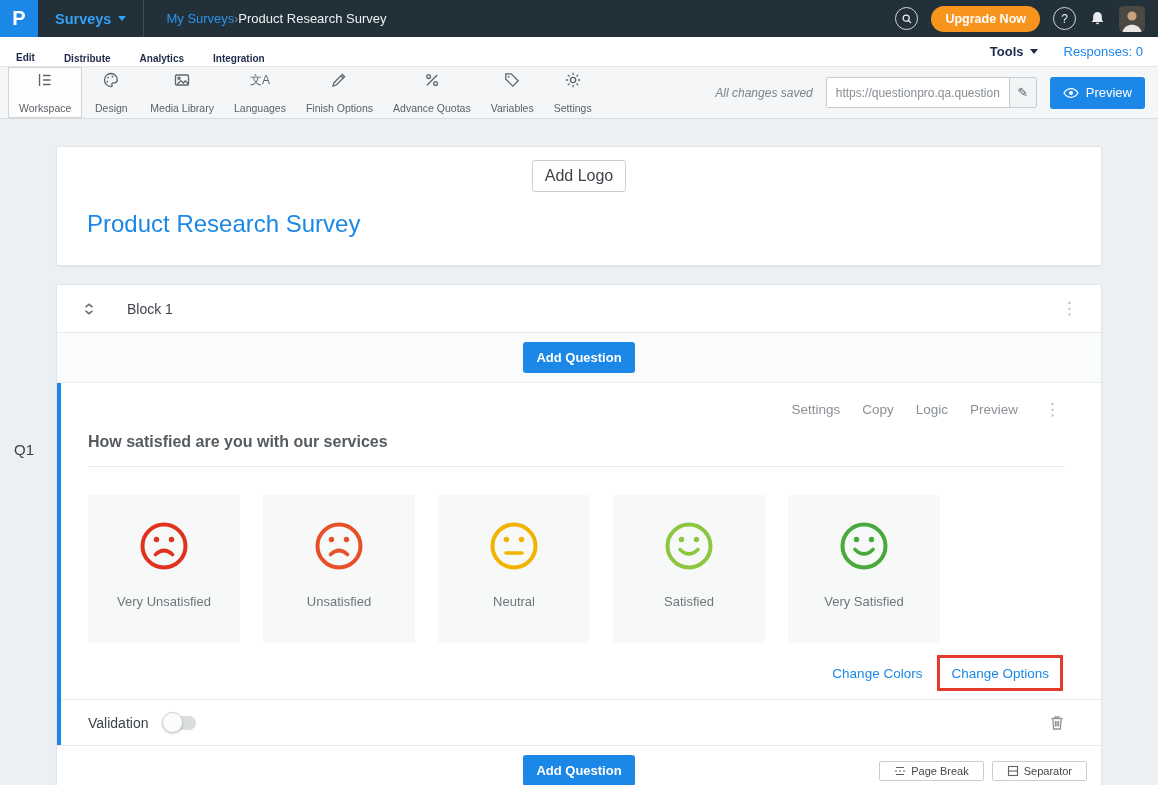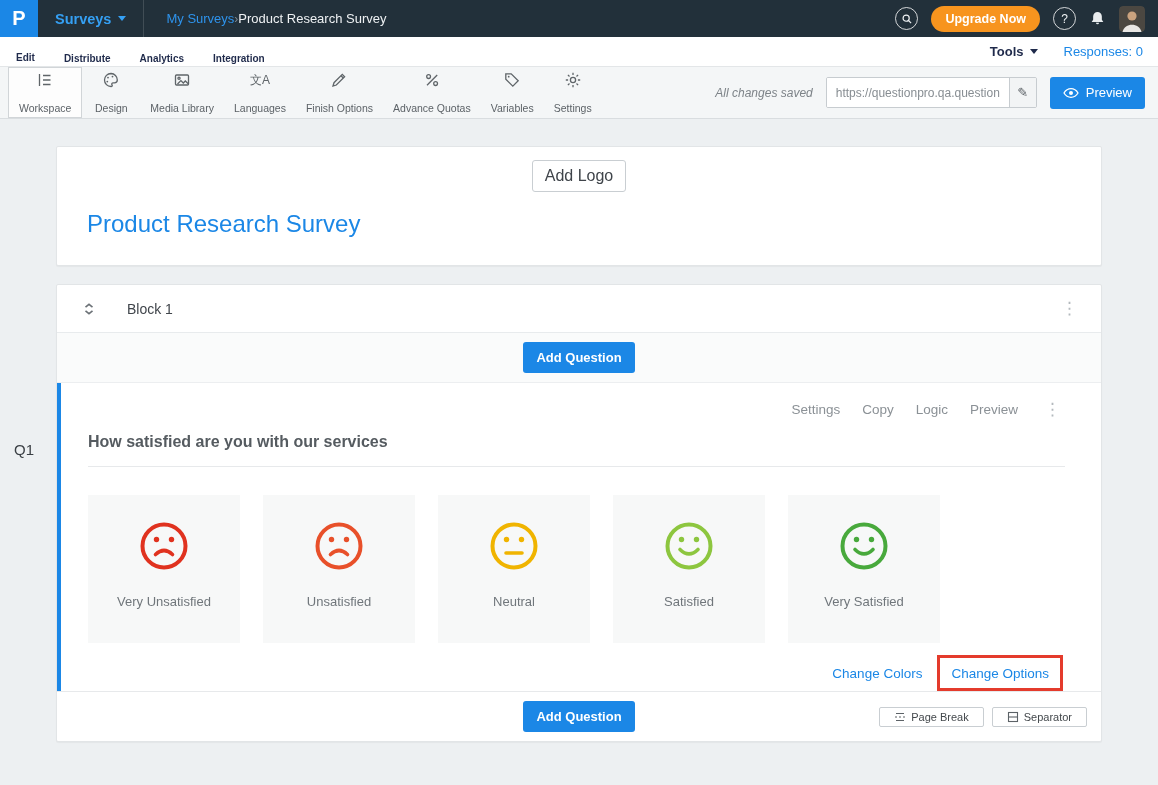--- a/index.html
+++ b/index.html
@@ -326,20 +326,34 @@
           </div>
         </div>
 
       <div class="links-row">
         <span class="link-blue change-colors">Change Colors</span>
         <span class="smileys-highlight">
           <span class="link-blue">Change Options</span>
         </span>
       </div>
 
+      <div class="validation-row">
+        <span class="validation-label">Validation</span>
+        <span class="toggle">
+            <span class="knob"></span>
+          </span>
+        <span class="trash">
+          <svg width="16" height="17" viewBox="0 0 16 17">
+            <path d="M2.5 4.5h11"></path>
+              <path d="M6 4.5V3h4v1.5"></path>
+            <path d="M3.8 4.5l.8 10.5h6.8l.8-10.5"></path>
+            <path d="M6.4 7v5.5M8 7v5.5M9.6 7v5.5"></path>
+          </svg>
+        </span>
+      </div>
     </div>
 
     <div class="block-footer">
       <button class="add-q-btn">Add Question</button>
       <div class="footer-side">
         <button class="mini-btn">
           <svg width="12" height="12" viewBox="0 0 12 12">
             <path d="M2 2.5h8M2 9.5h8"></path>
               <path d="M1 6h2M5 6h2M9 6h2"></path>
           </svg>

